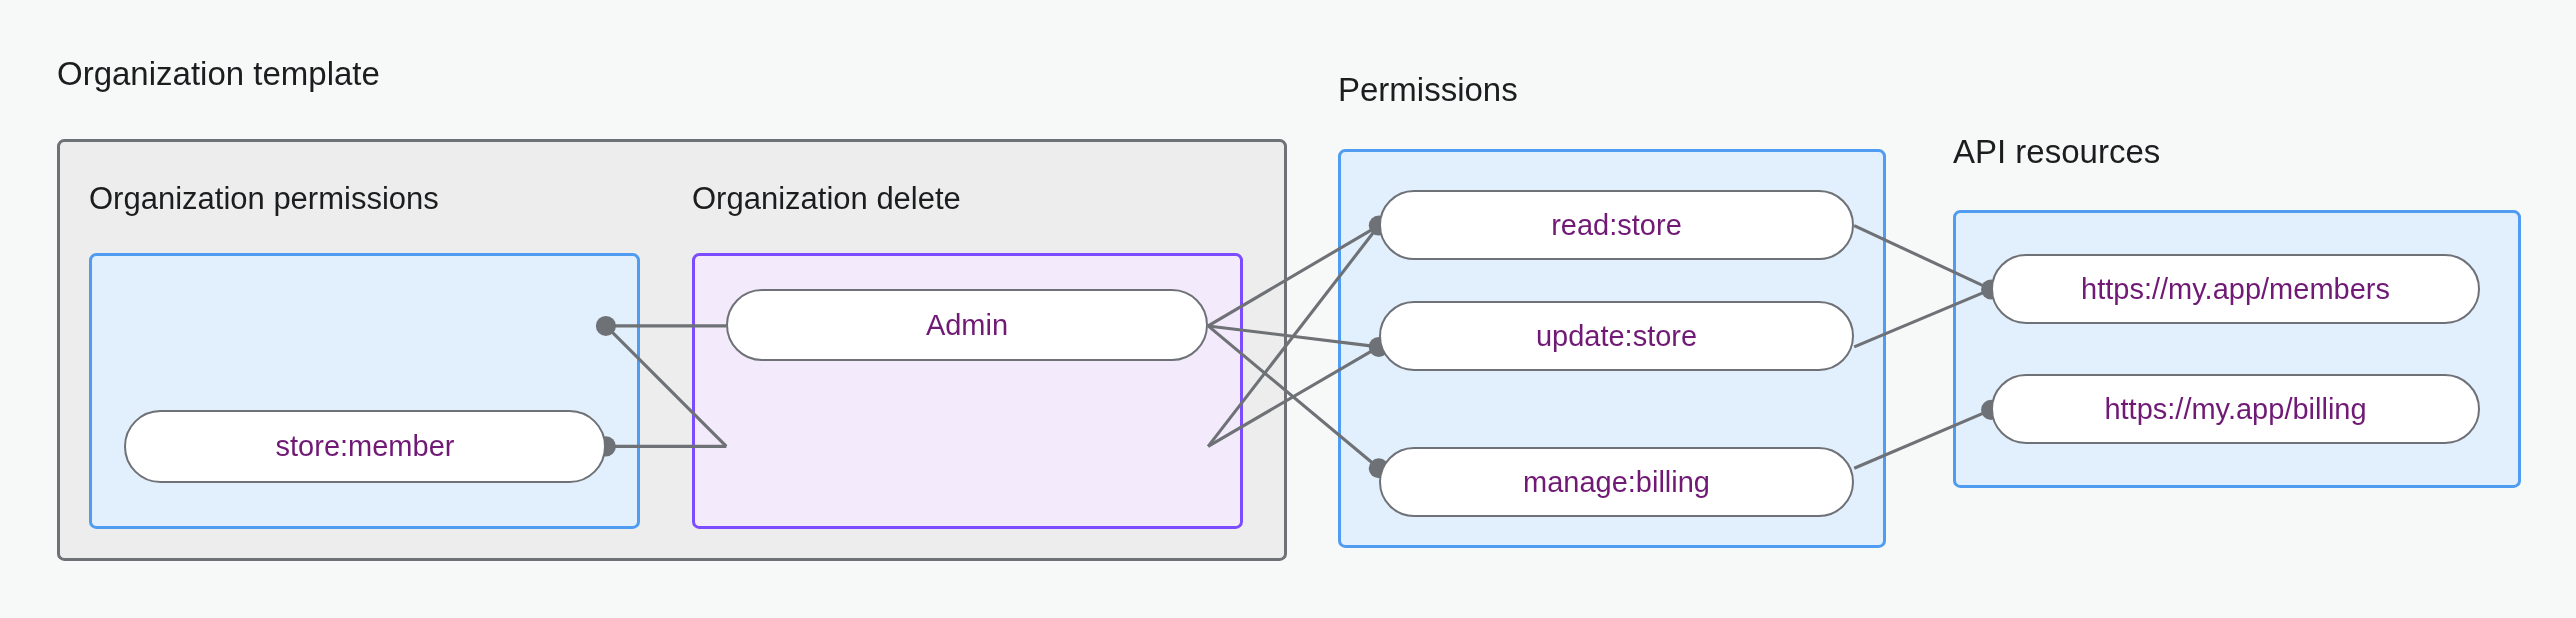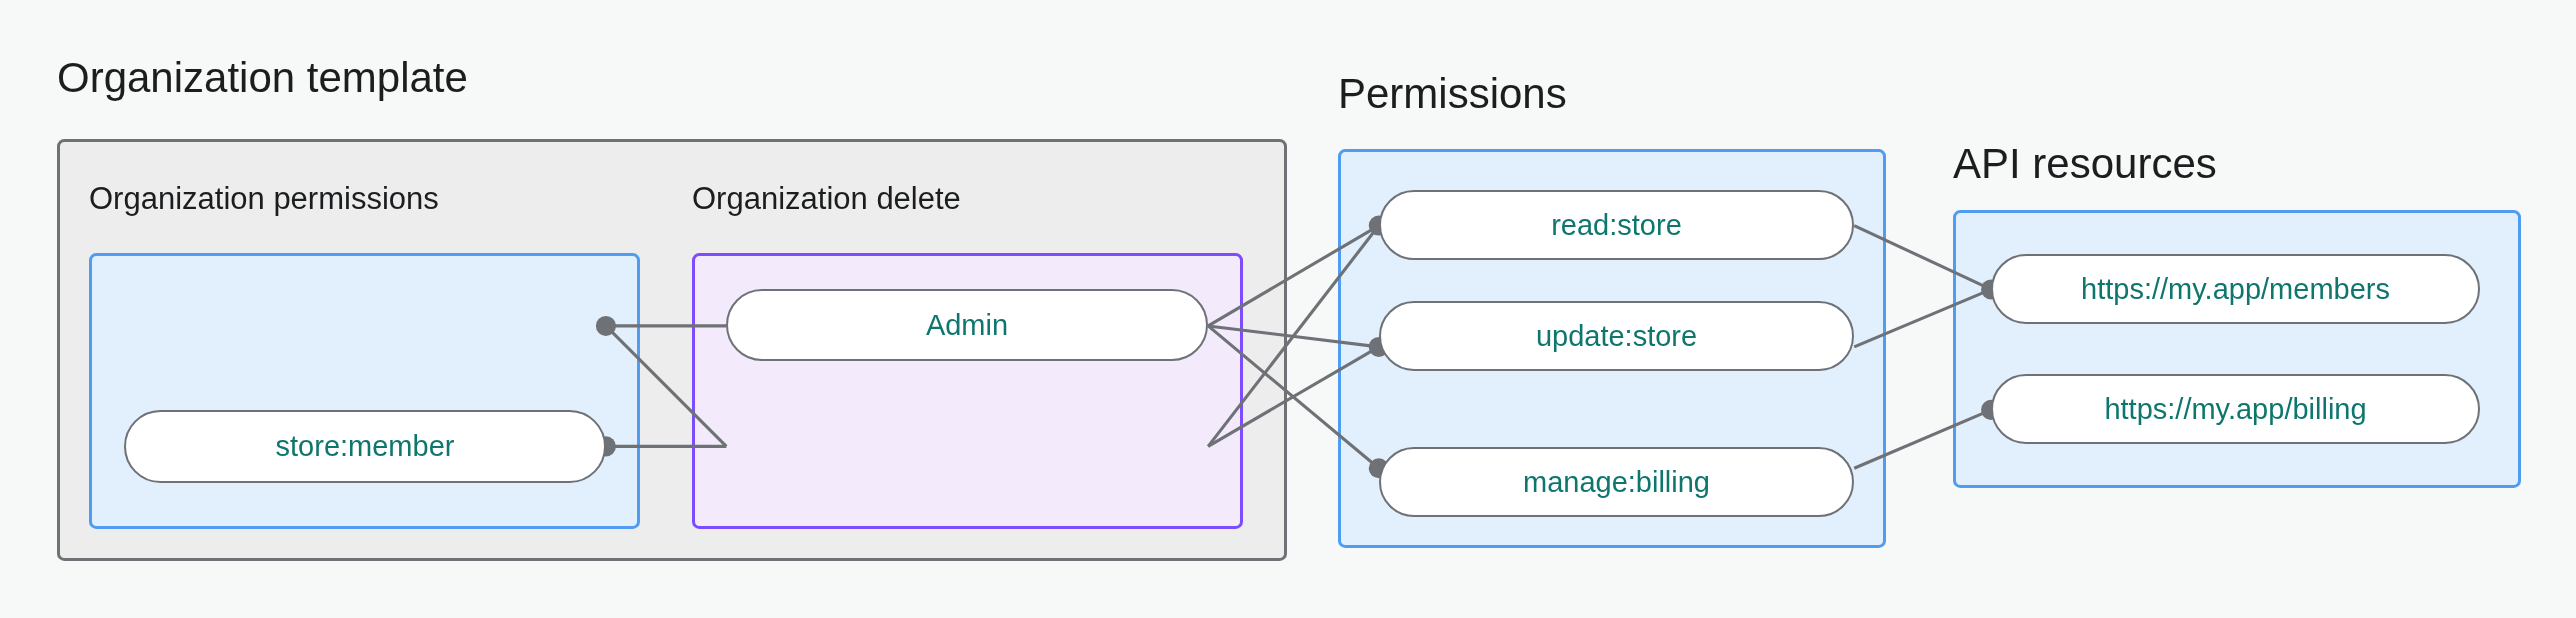--- a/index.html
+++ b/index.html
@@ -40,34 +40,34 @@
     border-radius: 7.3px;
   }
 
   
   .title {
     position: absolute;
     color: #1b1d1f;
     white-space: nowrap;
     line-height: 1;
   }
-  .title-lg { font-size: 42px; }
+  .title-lg { font-size: 33px; }
   .title-md { font-size: 31px; }
 
   
   .node {
     position: absolute;
     box-sizing: border-box;
     background: #ffffff;
     border: 2.7px solid #6e7175;
     border-radius: 912px;
     display: flex;
     align-items: center;
     justify-content: center;
-    color: #0f766e;
+    color: #701a75;
     font-size: 29px;
     white-space: nowrap;
     z-index: 3;
   }
 
   
   #edges {
     position: absolute;
     left: 0;
     top: 0;
@@ -105,21 +105,21 @@
   <div class="title title-lg" style="left:1338px; top:73px;">Permissions</div>
 
   <div class="group group-blue" style="left:1338px; top:149px; width:548px; height:399px;"></div>
 
   <div class="node" style="left:1379px; top:190px; width:475px; height:70px;">read:store</div>
 
   <div class="node" style="left:1379px; top:301px; width:475px; height:70px;">update:store</div>
 
   <div class="node" style="left:1379px; top:447px; width:475px; height:70px;">manage:billing</div>
 
-  <div class="title title-lg" style="left:1953px; top:135px;margin-top:8px;">API resources</div>
+  <div class="title title-lg" style="left:1953px; top:135px;">API resources</div>
 
   <div class="group group-blue" style="left:1953px; top:210px; width:568px; height:278px;"></div>
 
   <div class="node" style="left:1991px; top:254px; width:489px; height:70px;">https://my.app/members</div>
 
   <div class="node" style="left:1991px; top:374px; width:489px; height:70px;">https://my.app/billing</div>
 
   <svg id="edges" viewBox="0 0 2823 678">
 
     <line x1="664" y1="357" x2="796" y2="357"></line>

